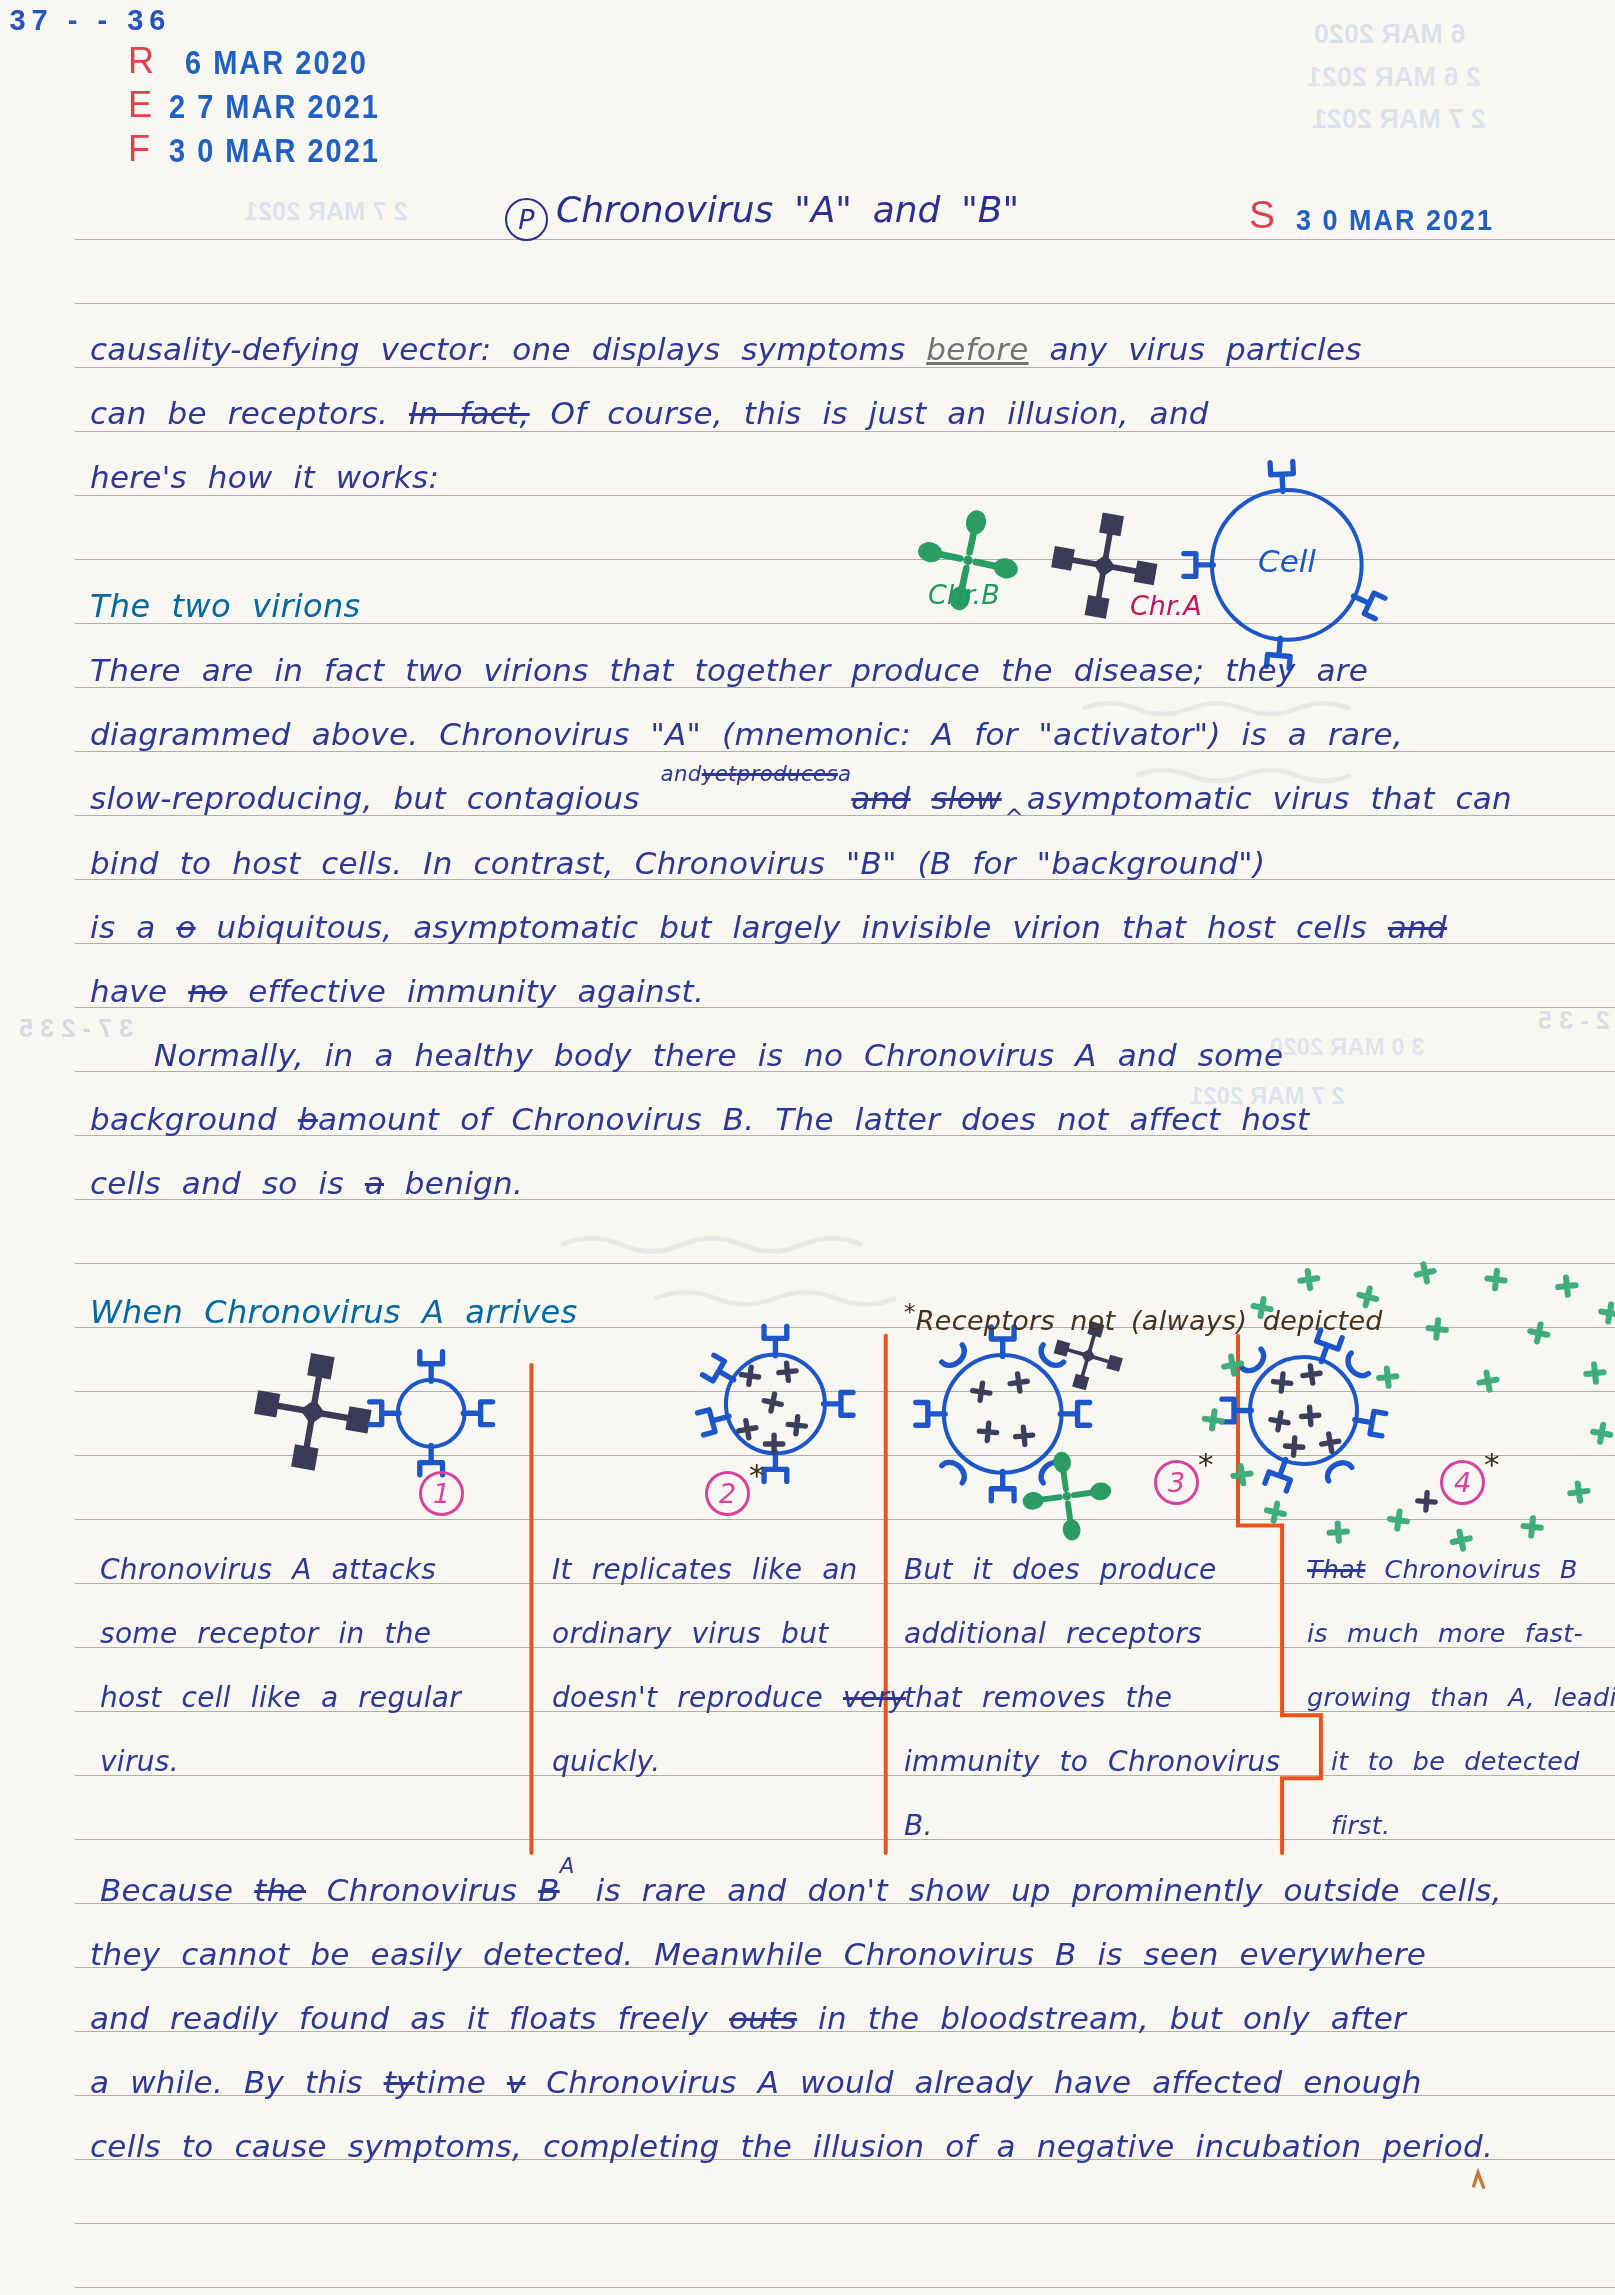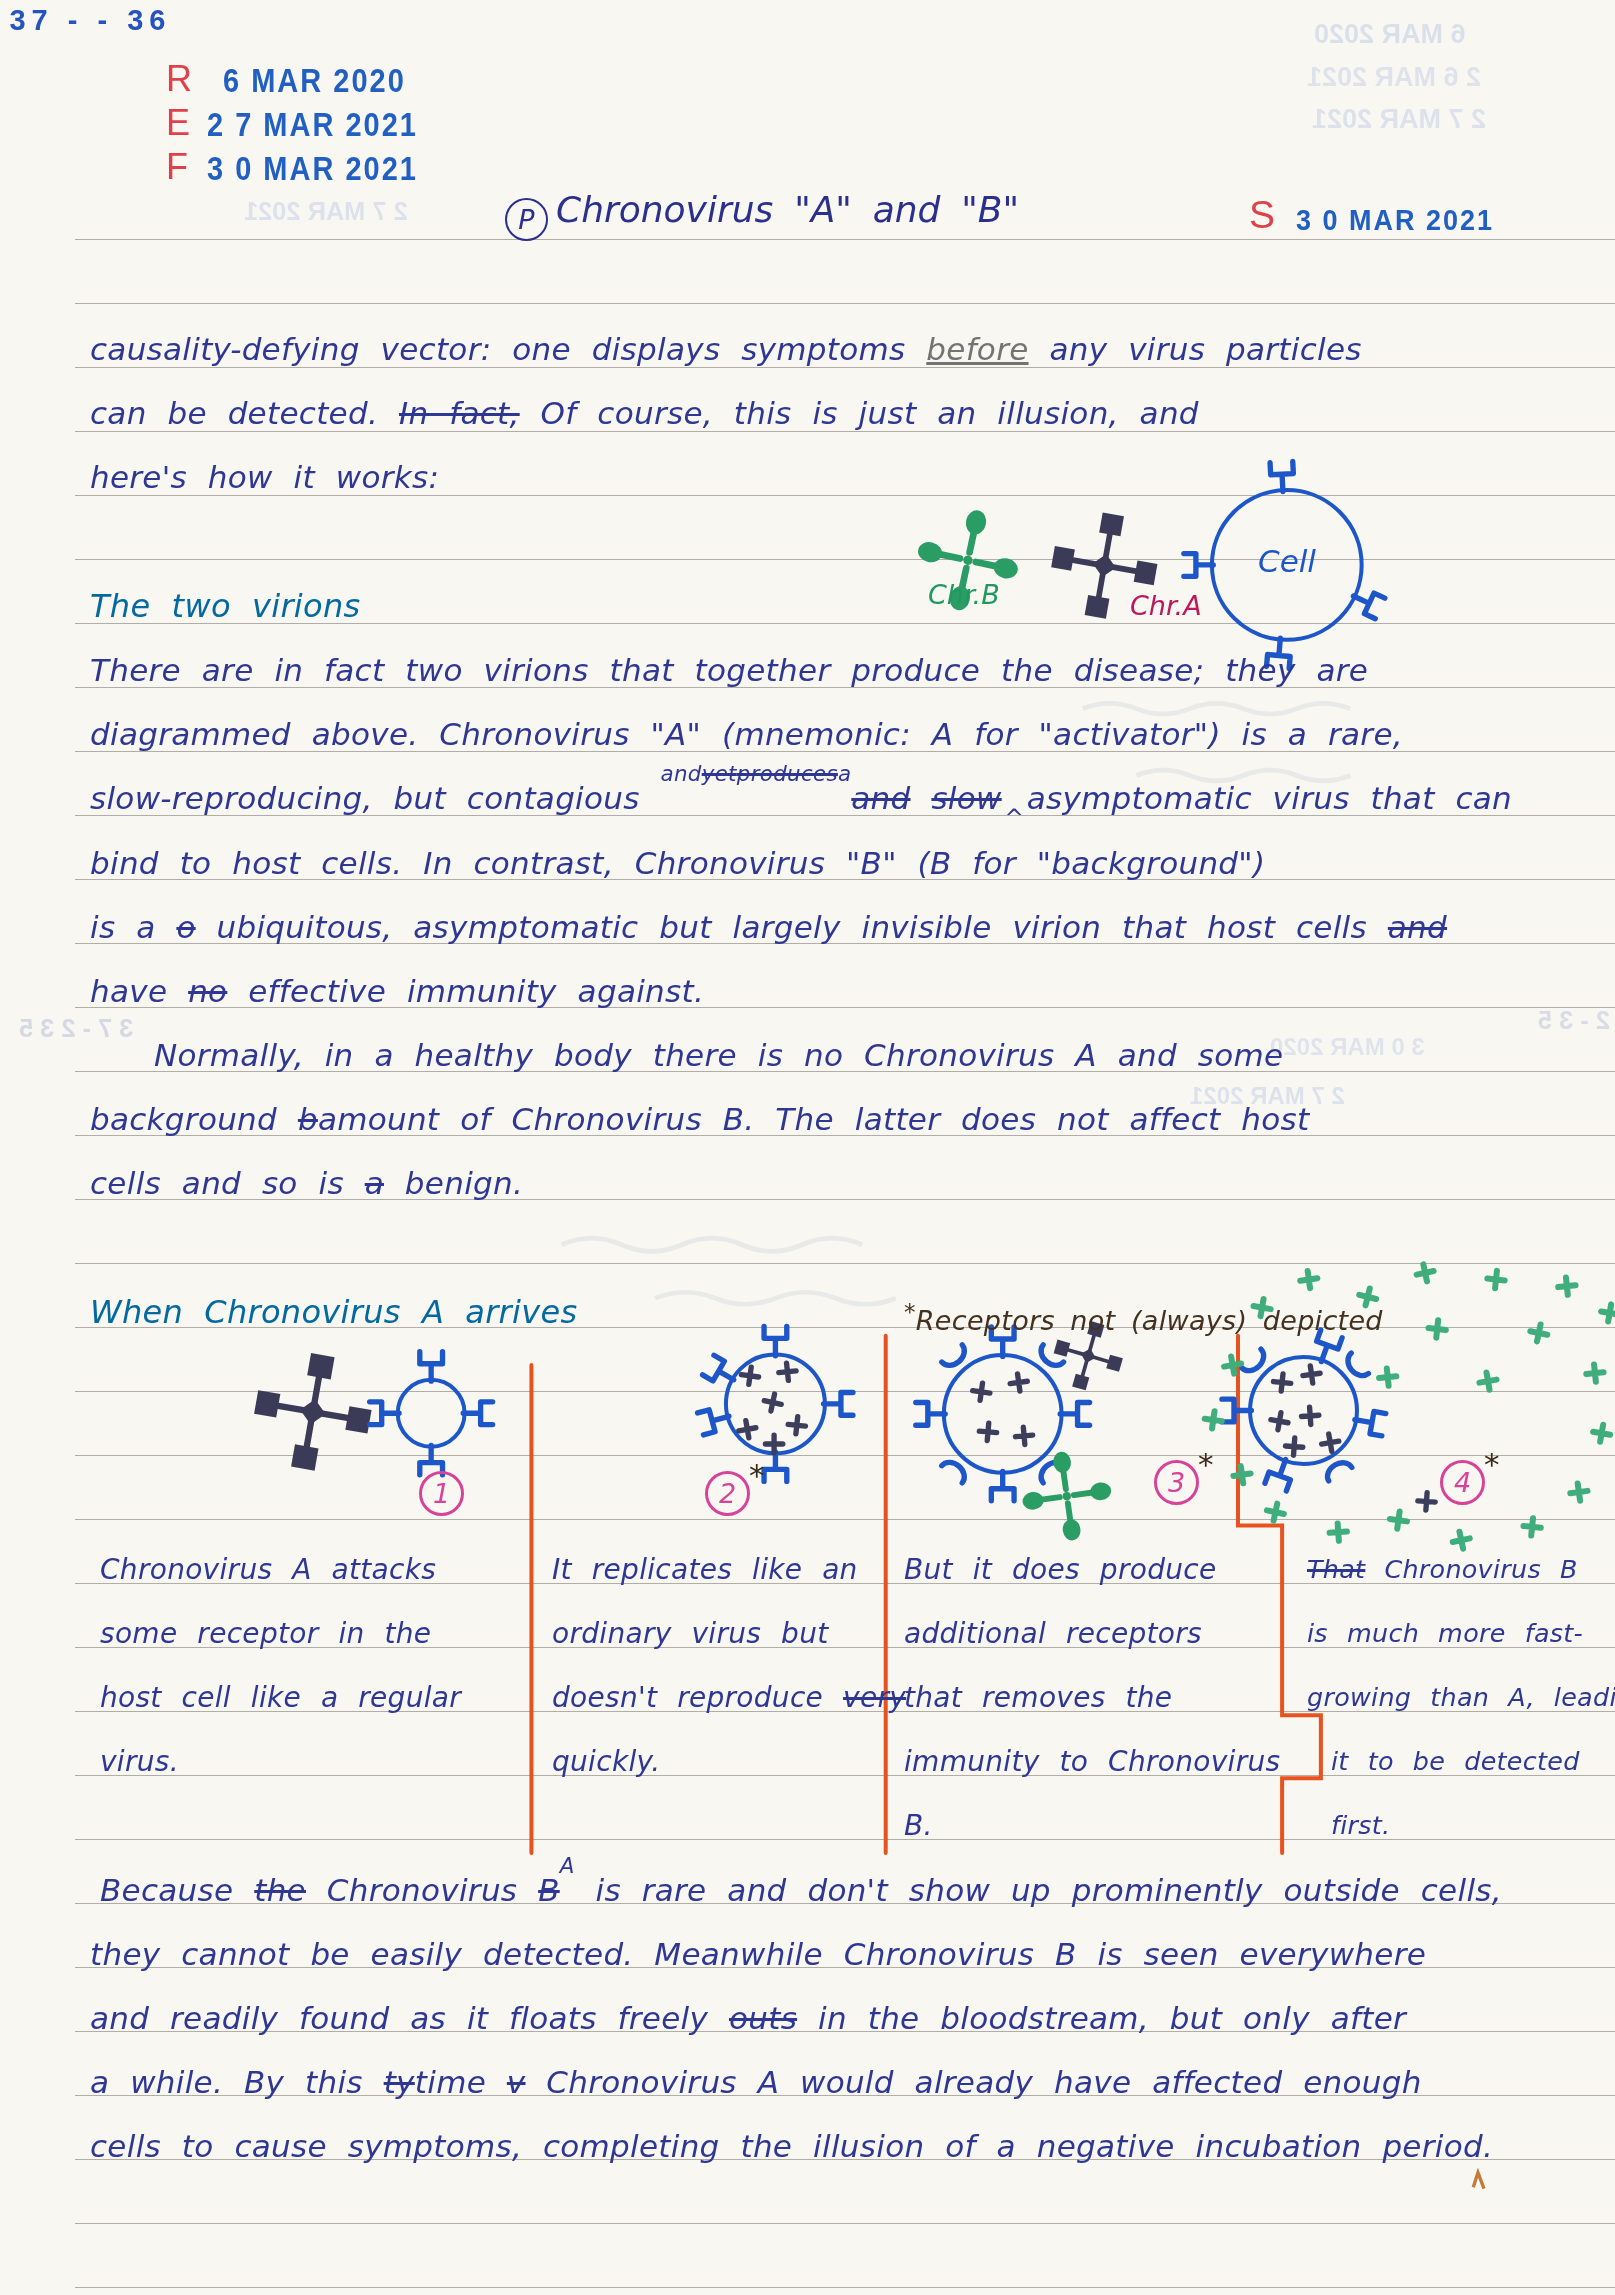--- a/index.html
+++ b/index.html
@@ -24,21 +24,21 @@
   .seg-caret{display:inline-block;transform:translateY(17.4px);font-size:23px;margin:0 2.7px;line-height:0;}
   .heading{color:#0369a1;font-size:32px;}
   .note{color:#44311f;font-size:27px;word-spacing:6.7px;}
   .note .star{vertical-align:super;font-size:23px;}
   .title-row{position:absolute;left:505px;top:189px;z-index:4;white-space:nowrap;
     color:#2b2f8e;font-size:36px;font-style:italic;word-spacing:9.4px;}
   .pcircle{display:inline-flex;width:39px;height:39px;border:2.7px solid #2b2f8e;border-radius:50%;
     align-items:center;justify-content:center;font-size:27px;margin-right:8px;vertical-align:-6.7px;}
   .stamp{font-family:"Liberation Sans",sans-serif;font-weight:bold;color:#2160c2;
     letter-spacing:2px;transform:scaleY(1.12);transform-origin:left center;}
-  .refblock{position:absolute;left:128px;top:58px;z-index:4;margin-left:38px;}
+  .refblock{position:absolute;left:128px;top:40px;z-index:4;}
   .refrow{position:relative;height:44px;white-space:nowrap;}
   .refletter{display:inline-block;width:41px;color:#e0404a;font-size:36px;
     font-family:"Liberation Sans",sans-serif;}
   .refdate{display:inline-block;font-size:29px;}
   .corner{position:absolute;left:9.4px;top:4px;z-index:4;color:#2553c0;font-size:29px;
     letter-spacing:6px;font-family:"Liberation Sans",sans-serif;font-weight:bold;}
   .tstamp-s{position:absolute;left:1249px;top:193px;z-index:4;color:#e0404a;font-size:39px;
     font-family:"Liberation Sans",sans-serif;}
   .tstamp-d{position:absolute;left:1296px;top:205px;z-index:4;font-size:27px;}
   .ghost{position:absolute;z-index:2;transform:scaleX(-1);color:#4f74c9;
@@ -88,21 +88,21 @@
   <div class="ghost" style="left:1270px;top:1033px;font-size:24px;opacity:.14">3 0 MAR 2020</div>
   <div class="ghost" style="left:1190px;top:1082px;font-size:24px;opacity:.16">2 7 MAR 2021</div>
 
   <div class="title-row">
     <span class="pcircle">P</span><span>Chronovirus "A" and "B"</span>
   </div>
   <div class="tstamp-s">S</div>
   <div class="tstamp-d stamp">3 0 MAR 2021</div>
 
   <div class="hw" style="left:90px;top:327px"><span>causality-defying vector:  one displays symptoms </span><span class="seg-red">before</span><span> any virus particles</span></div>
-  <div class="hw" style="left:90px;top:391px"><span>can be detected. </span><span class="seg-strike">In fact,</span><span> Of course, this is just an illusion, and</span></div>
+  <div class="hw" style="left:90px;top:391px"><span>can be receptors. </span><span class="seg-strike">In fact,</span><span> Of course, this is just an illusion, and</span></div>
   <div class="hw" style="left:90px;top:455px"><span>here's how it works:</span></div>
 
   <div class="leglabel" style="left:928px;top:579px;color:#1f9960">Chr.B</div>
   <div class="leglabel" style="left:1130px;top:590px;color:#be185d">Chr.A</div>
   <div class="leglabel" style="left:1240px;top:543px;width:94px;text-align:center;color:#1d56c8;font-size:31px">Cell</div>
 
   <div class="hw heading" style="left:90px;top:584px">The two virions</div>
   <div class="hw" style="left:90px;top:648px"><span>There are in fact two virions that together produce the disease; they are</span></div>
   <div class="hw" style="left:90px;top:712px"><span>diagrammed above.  Chronovirus "A" (mnemonic: A for "activator") is a rare,</span></div>
   <div class="hw" style="left:90px;top:776px"><span>slow-reproducing, but contagious </span><span class="seg-above">and </span><span class="seg-above seg-strike">yet </span><span class="seg-above seg-strike">produces</span><span class="seg-above"> a</span><span class="seg-strike">and</span><span> </span><span class="seg-strike">slow</span><span class="seg-caret">^</span><span>asymptomatic virus that can</span></div>

